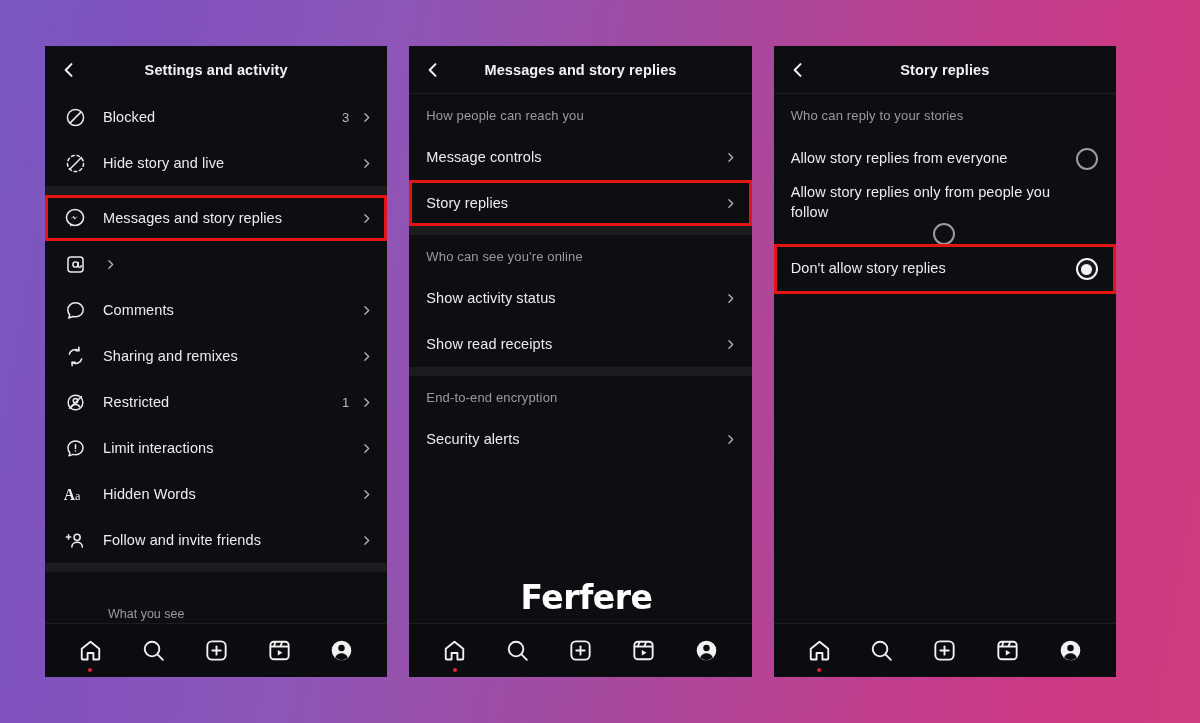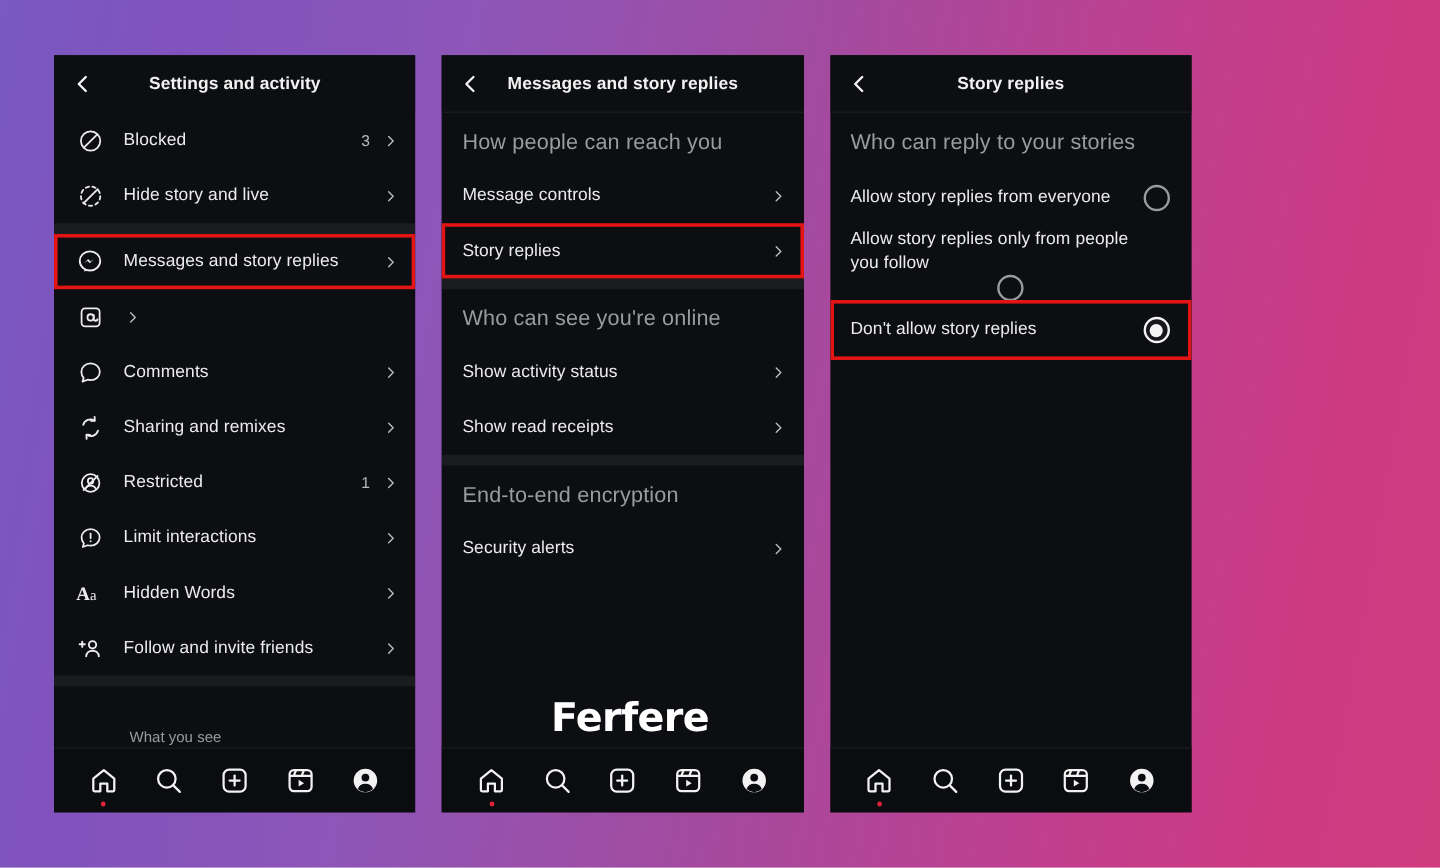--- a/index.html
+++ b/index.html
@@ -16,21 +16,21 @@
         #a24ba0 52%,
         #bd4090 72%,
         #cd3a84 88%,
         #d03c7e 100%);
     position: relative;
   }
 
   .panels {
     position: absolute;
     top: 46px; left: 45px;
-    width: 948px; height: 631px;
+    width: 1071px; height: 631px;
     display: flex;
     gap: 22px;
   }
 
   .phone {
     width: 363px;
     height: 631px;
     background: #0d0e11;
     position: relative;
     overflow: hidden;
@@ -64,21 +64,21 @@
     font-size: 14.5px;
     font-weight: bold;
     letter-spacing: .1px;
   }
 
   
   .scroll { flex: 1 1 auto; overflow: hidden; position: relative; }
 
   .sect-label {
     color: #9a9ba0;
-    font-size: 18px;
+    font-size: 13px;
     padding: 14px 16px 11px 17px;
     letter-spacing: .15px;
   }
   .sect-label.p1 { padding-left: 19px; }
 
   .divider {
     height: 9px;
     background: #1a1c20;
     width: 100%;
   }
@@ -103,21 +103,21 @@
     color: #ececee;
     font-size: 14.5px;
     letter-spacing: .1px;
   }
   .row .cnt {
     color: #b9babd;
     font-size: 13px;
     margin-right: 10px;
   }
   .row .chev { width: 14px; flex: 0 0 14px; display:flex; align-items:center; justify-content:center;}
-  .row.no-ico { padding-left: 17px; }
+  .row.no-ico { padding-left: 17px; justify-content: center; }
 
   .row.highlight {
     outline: 3px solid #e21414;
     outline-offset: -3px;
     z-index: 4;
   }
 
   
   .row.radio { height: 50px; align-items: center; padding-right: 18px; }
   .row.radio.tall { height: 60px; flex-direction: column; }

